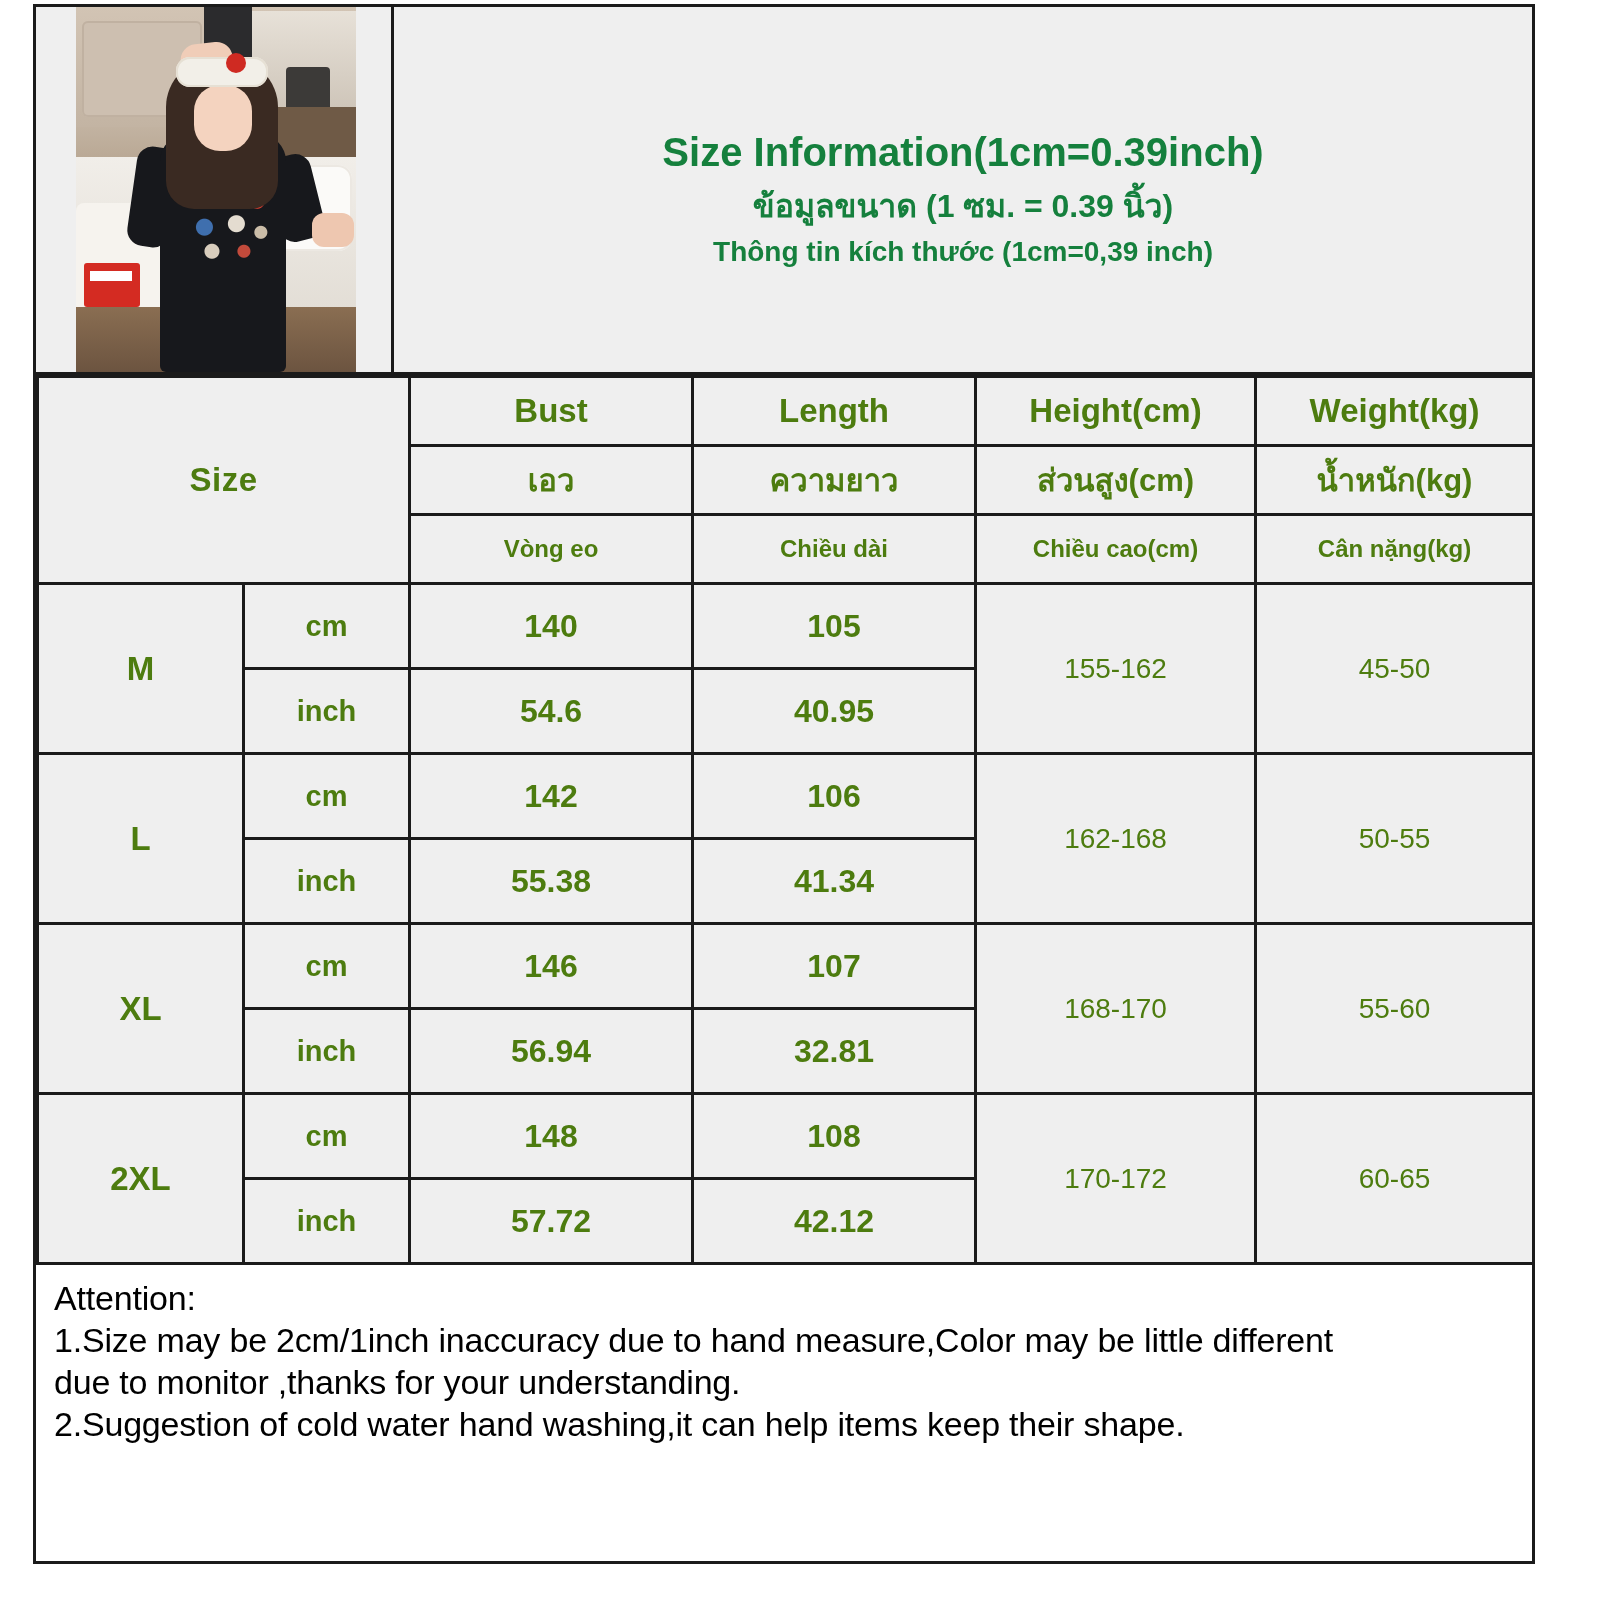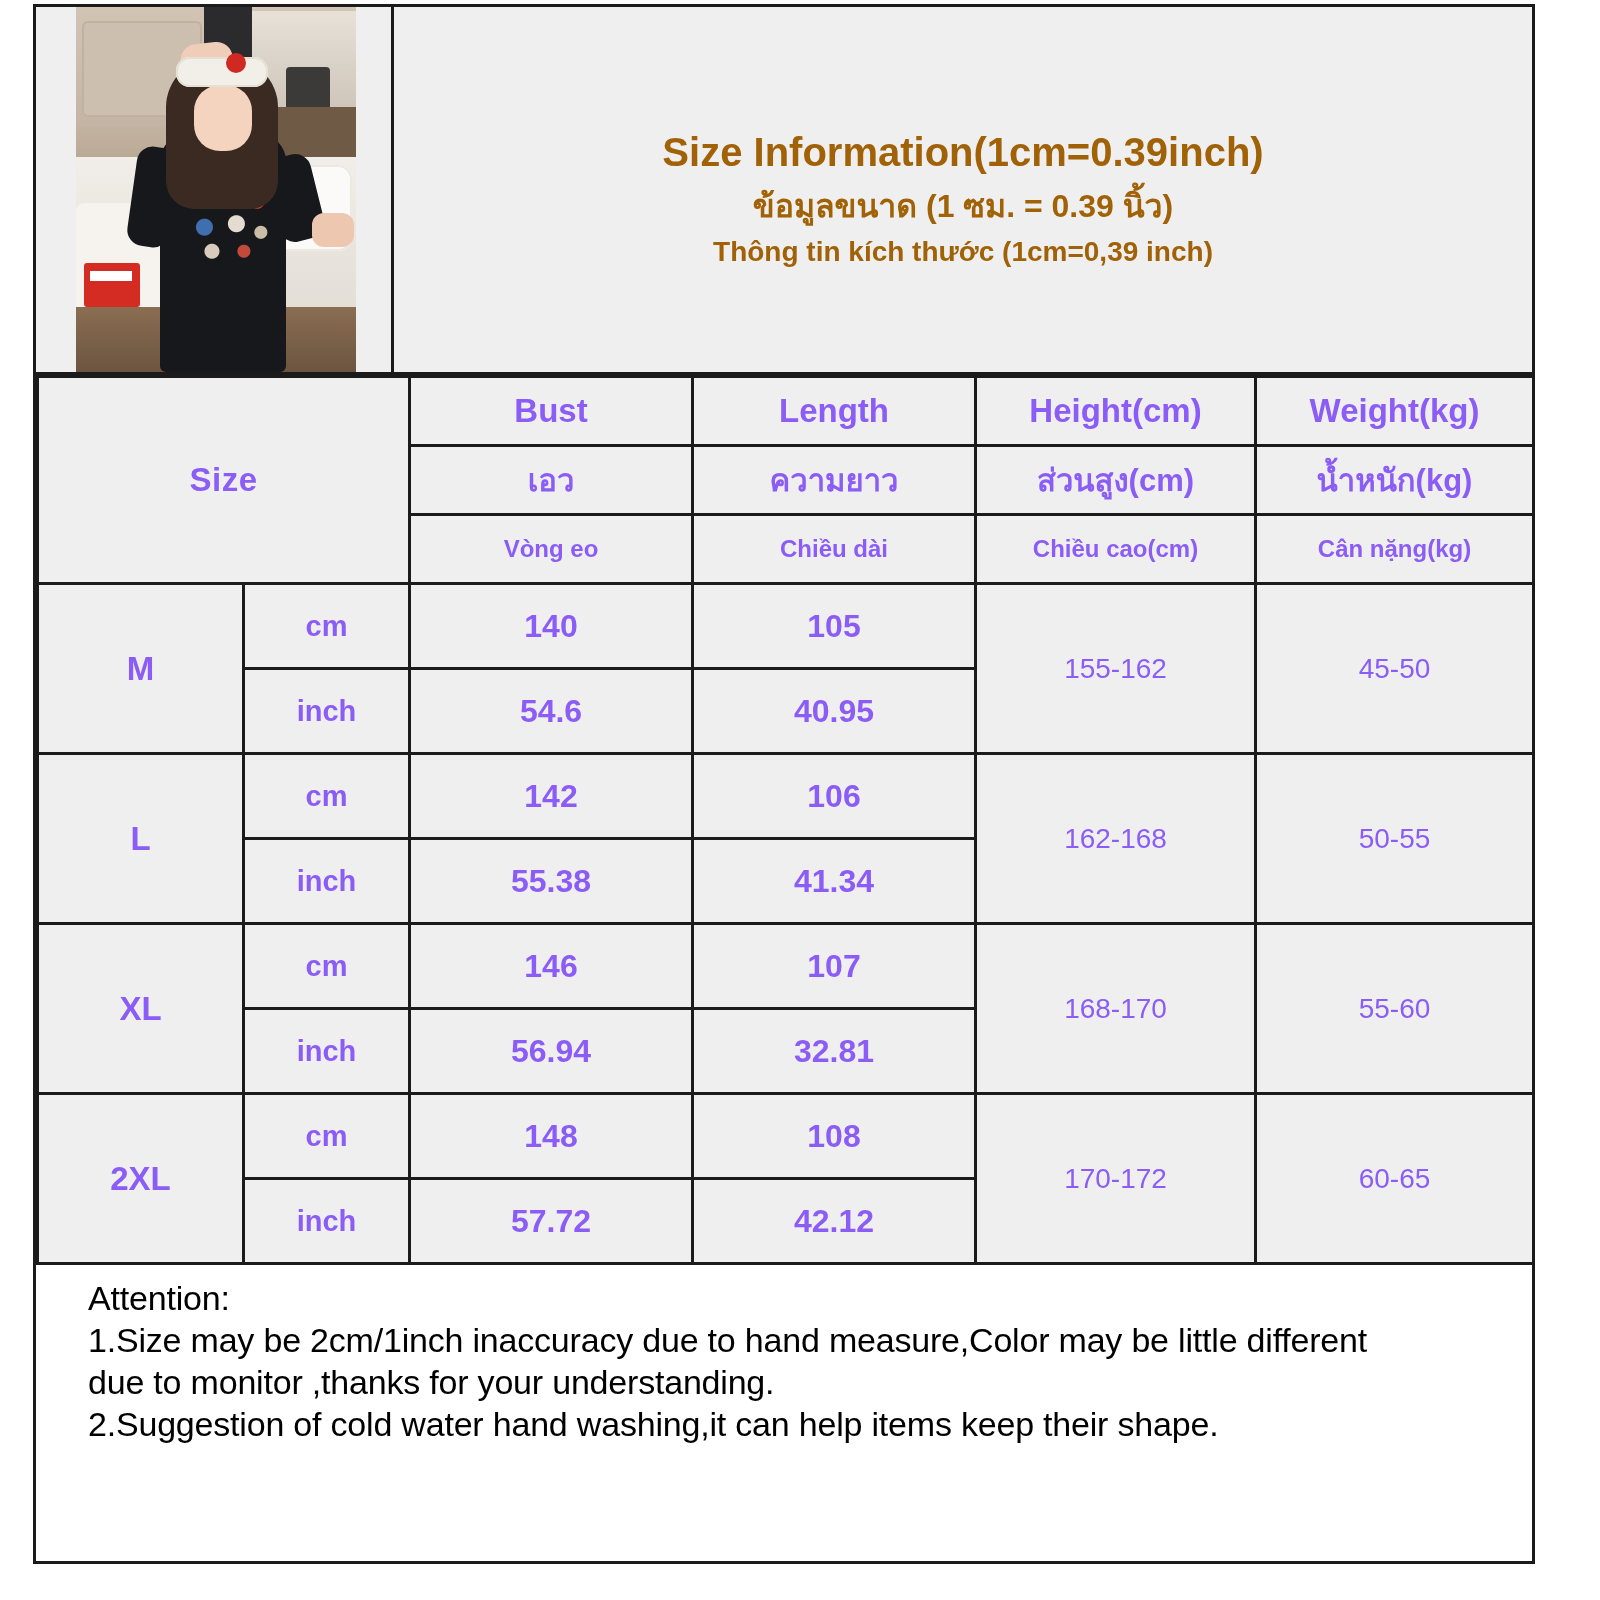--- a/index.html
+++ b/index.html
@@ -172,40 +172,40 @@
     flex: 1;
     background: #efefef;
     display: flex;
     flex-direction: column;
     align-items: center;
     justify-content: center;
     padding-top: 16px;
     box-sizing: border-box;
   }
   .title-line {
-    color: #a16207;
+    color: #15803d;
     font-weight: bold;
     text-align: center;
     line-height: 1.52;
   }
   .title-line.l1 { font-size: 40px; }
   .title-line.l2 { font-size: 32px; }
   .title-line.l3 { font-size: 28px; }
 
   
   table.size-table {
     border-collapse: collapse;
     width: 100%;
     table-layout: fixed;
   }
   table.size-table td, table.size-table th {
     border: 3px solid #1b1b1b;
     text-align: center;
     vertical-align: middle;
-    color: #8b5cf6;
+    color: #4d7c0f;
     font-weight: bold;
     background: #efefef;
     padding: 0;
   }
   .col-size  { width: 206px; }
   .col-unit  { width: 166px; }
   .col-bust  { width: 283px; }
   .col-len   { width: 283px; }
   .col-h     { width: 280px; }
   .col-w     { width: 278px; }
@@ -219,21 +219,20 @@
   }
   .data-row td { height: 82px; font-size: 32px; font-weight: normal; }
   .data-row td.sz { font-size: 33px; font-weight: bold; }
   .data-row td.unit { font-size: 29px; font-weight: bold; }
   .data-row td.hw { font-size: 28px; font-weight: normal; }
 
   
   .attention {
     padding: 12px 18px 0 18px;
     box-sizing: border-box;
-    margin-left: 34px;
   }
   .attention p {
     margin: 0;
     color: #000;
     font-size: 34px;
     line-height: 1.24;
     font-weight: normal;
     letter-spacing: -0.2px;
   }
 </style>

